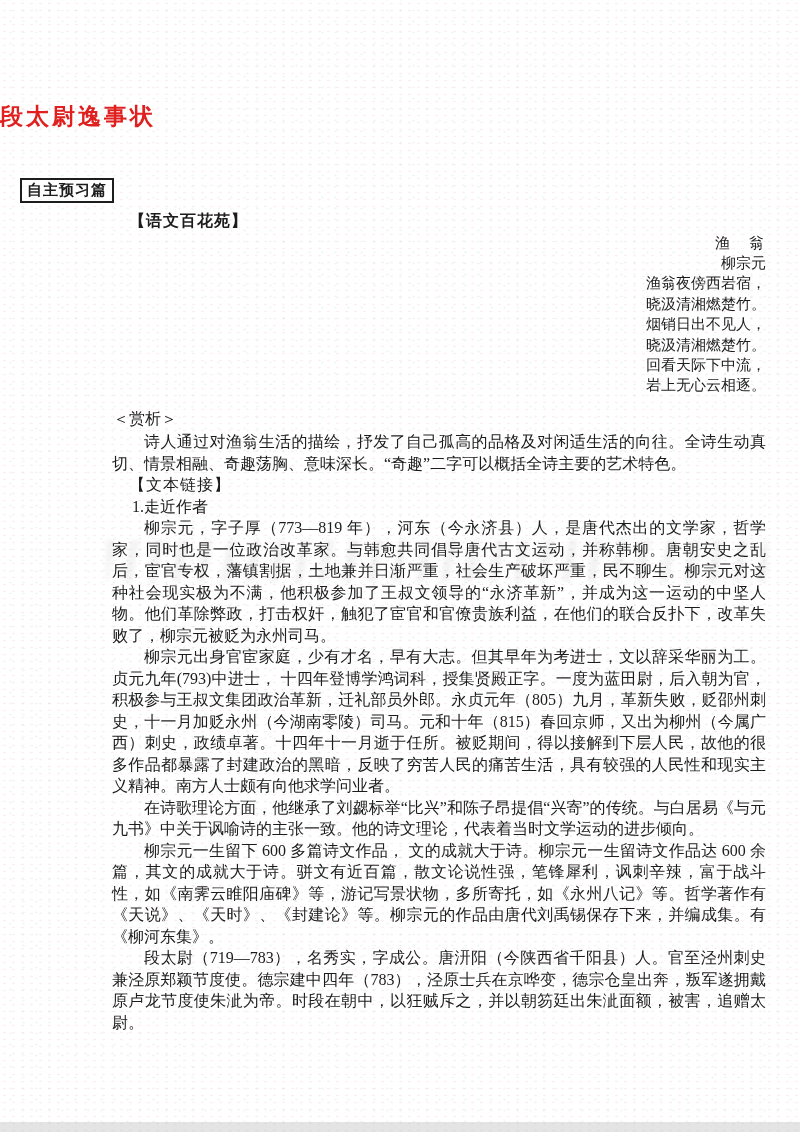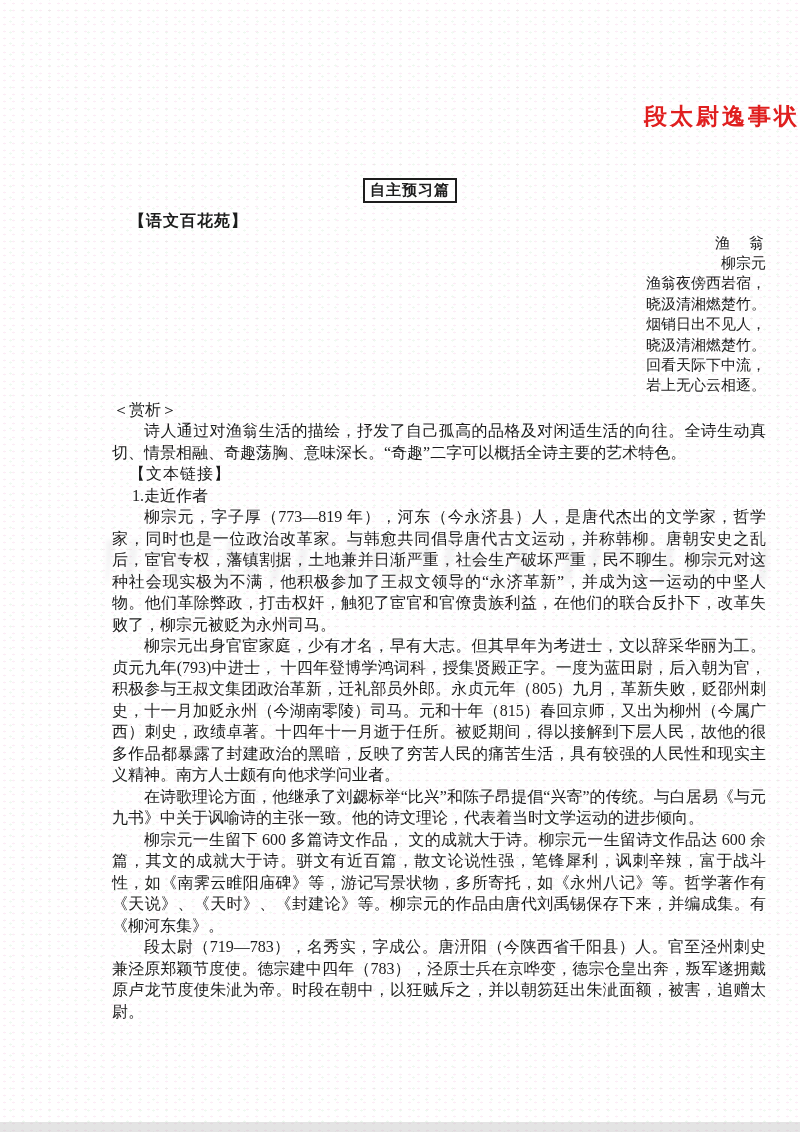--- a/index.html
+++ b/index.html
@@ -19,29 +19,28 @@
     
     background-image:
       radial-gradient(rgba(235, 140, 200, 0.16) 1px, transparent 1.4px),
       radial-gradient(rgba(140, 210, 150, 0.14) 1px, transparent 1.4px);
     background-size: 9px 7px, 13px 11px;
     background-position: 0 0, 4px 5px;
   }
   .doc-title {
     margin: 0;
     padding-top: 100px;
-    text-align: right;
+    text-align: left;
     font-size: 23px;
     line-height: 33px;
     font-weight: bold;
     letter-spacing: 3px;
     color: #e01f1f;
   }
   .badge-row {
-    text-align: center;
     margin-top: 45px;
     height: 27px;
     margin-left: 20px;
   }
   .badge {
     display: inline-block;
     border: 2px solid #1d1d1d;
     padding: 0 5px;
     font-size: 15px;
     font-weight: bold;
@@ -67,22 +66,23 @@
   }
   .poem {
     text-align: right;
     font-size: 15px;
     line-height: 20.4px;
     margin-top: 1px;
   }
   .poem-title { letter-spacing: 2px; }
   .poem-author { padding-left: 58px; font-family: Liberation Serif, serif; }
   .label-shangxi {
-    margin-top: 3px;
+    margin-top: 14px;
     padding-left: 1px;
+    font-family: Liberation Mono, monospace;
   }
   .label-bold {
     padding-left: 17px;
     font-weight: normal;
     letter-spacing: 1px;
   }
   .label-num { padding-left: 20px; }
   .para {
     margin: 0;
     text-indent: 2em;

